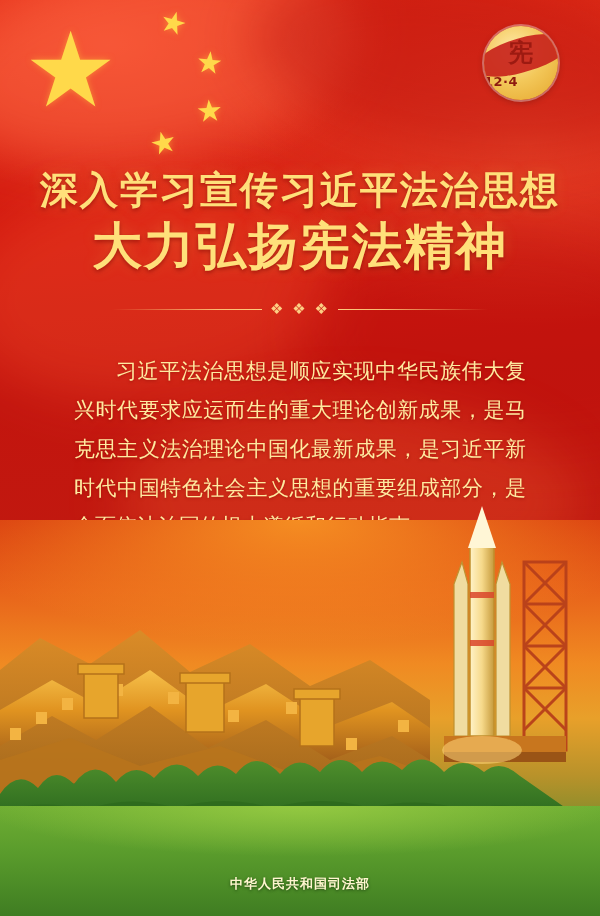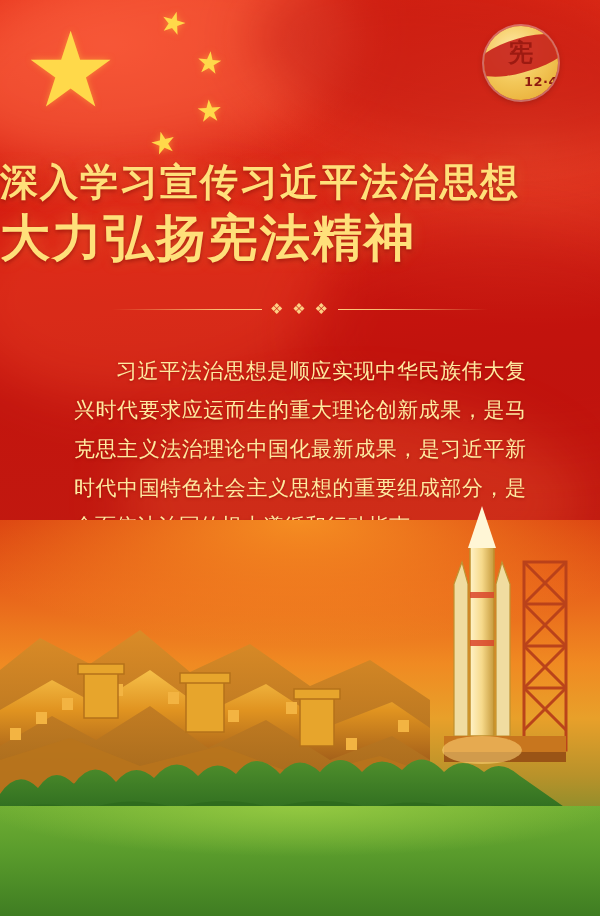--- a/index.html
+++ b/index.html
@@ -85,33 +85,34 @@
     text-align: center;
     font-size: 25px;
     font-weight: bold;
     color: #9d1a11;
     font-family: "DejaVu Sans", sans-serif;
   }
   .badge .date {
     position: absolute;
     left: 0; right: 0;
     bottom: 11px;
-    text-align: right;
+    text-align: left;
     font-size: 13px;
     font-weight: bold;
     color: #8e1a10;
     letter-spacing: 0.5px;
     font-family: "DejaVu Sans", sans-serif;
   }
 
   
   .headline {
     position: absolute;
     left: 0; right: 0;
-    top: 160px;
+    top: 168px;
+    text-align: center;
     color: #ffe07a;
     font-family: "DejaVu Sans", sans-serif;
     font-weight: bold;
     letter-spacing: 2px;
     text-shadow: 0 2px 4px rgba(120,0,0,0.55), 0 0 14px rgba(255,200,80,0.25);
   }
   .headline .line1 { font-size: 38px; line-height: 1.18; }
   .headline .line2 { font-size: 50px; line-height: 1.35; }
 
   
@@ -366,15 +367,16 @@
                q22,-26 44,-2 q18,-20 38,-2 q20,-26 44,0 q18,-22 40,-2
                q20,-24 42,0 q18,-20 40,-2 q20,-22 42,2 q18,-18 40,0
                q16,-14 36,4 L600,90 L0,90 Z" fill="url(#treeGrad)"></path>
       <path d="M0,70 q40,-14 84,-2 q46,-16 92,-2 q48,-14 96,0 q50,-14 98,0 q48,-12 96,2 q40,-10 74,2 L600,90 L0,90 Z" fill="#2d6a1d" opacity="0.9"></path>
     </svg>
   </div>
 
   <div class="grass"></div>
 
   <div class="footer">
+    <div>中华人民共和国司法部</div>
   </div>
 
 </div>
 
 </body></html>

